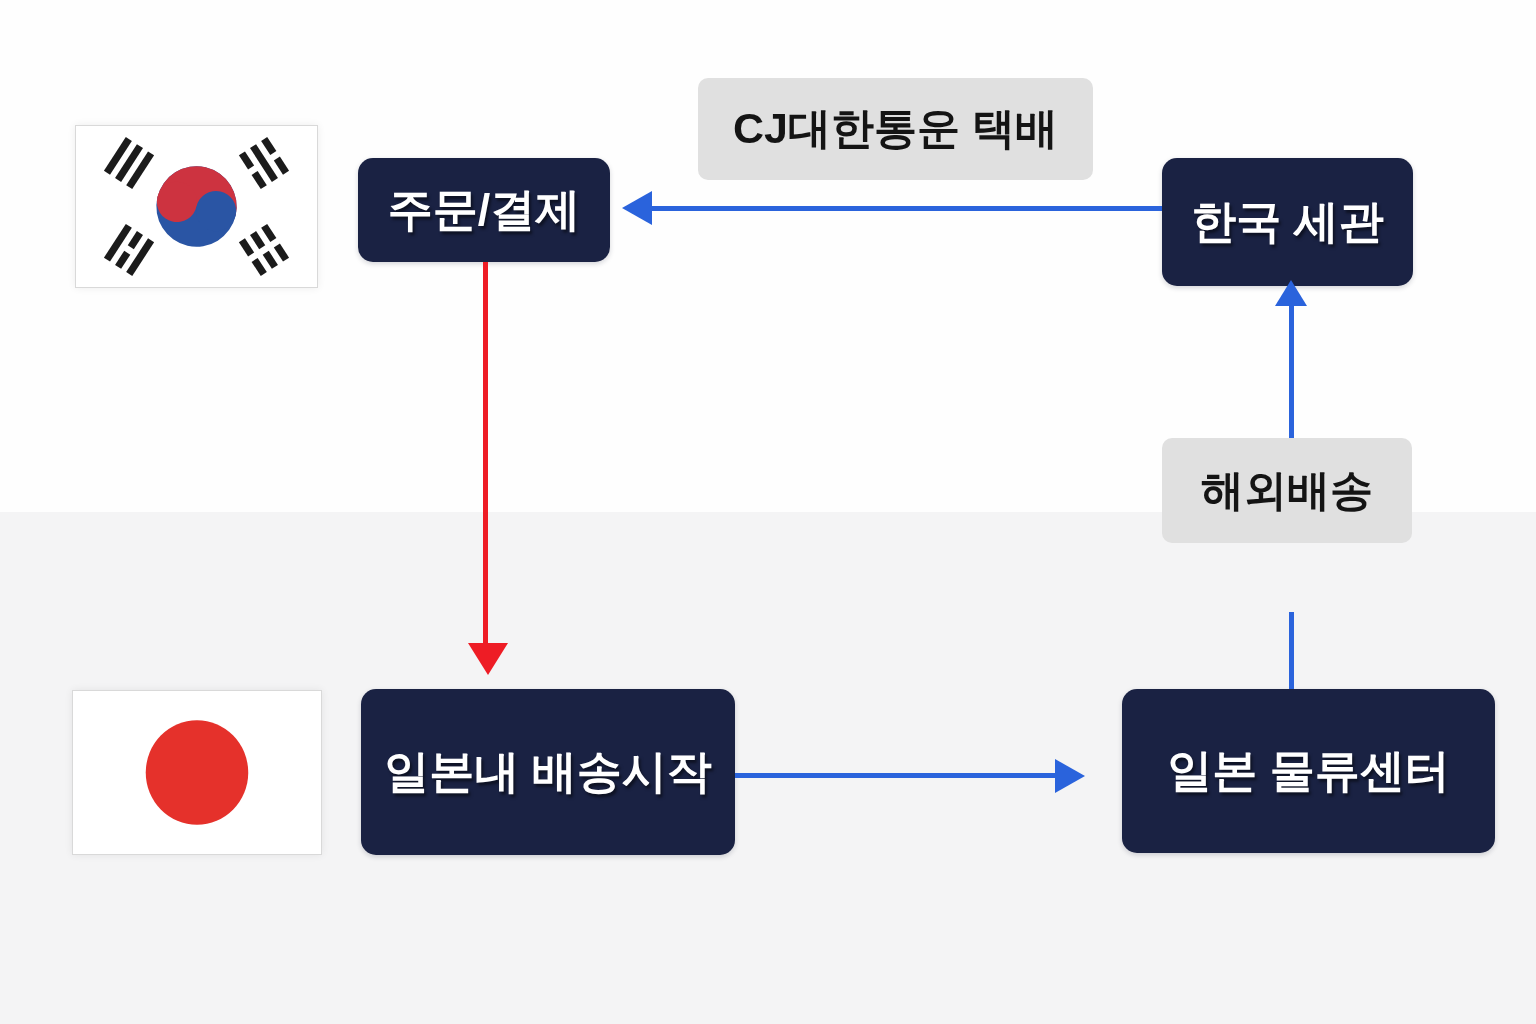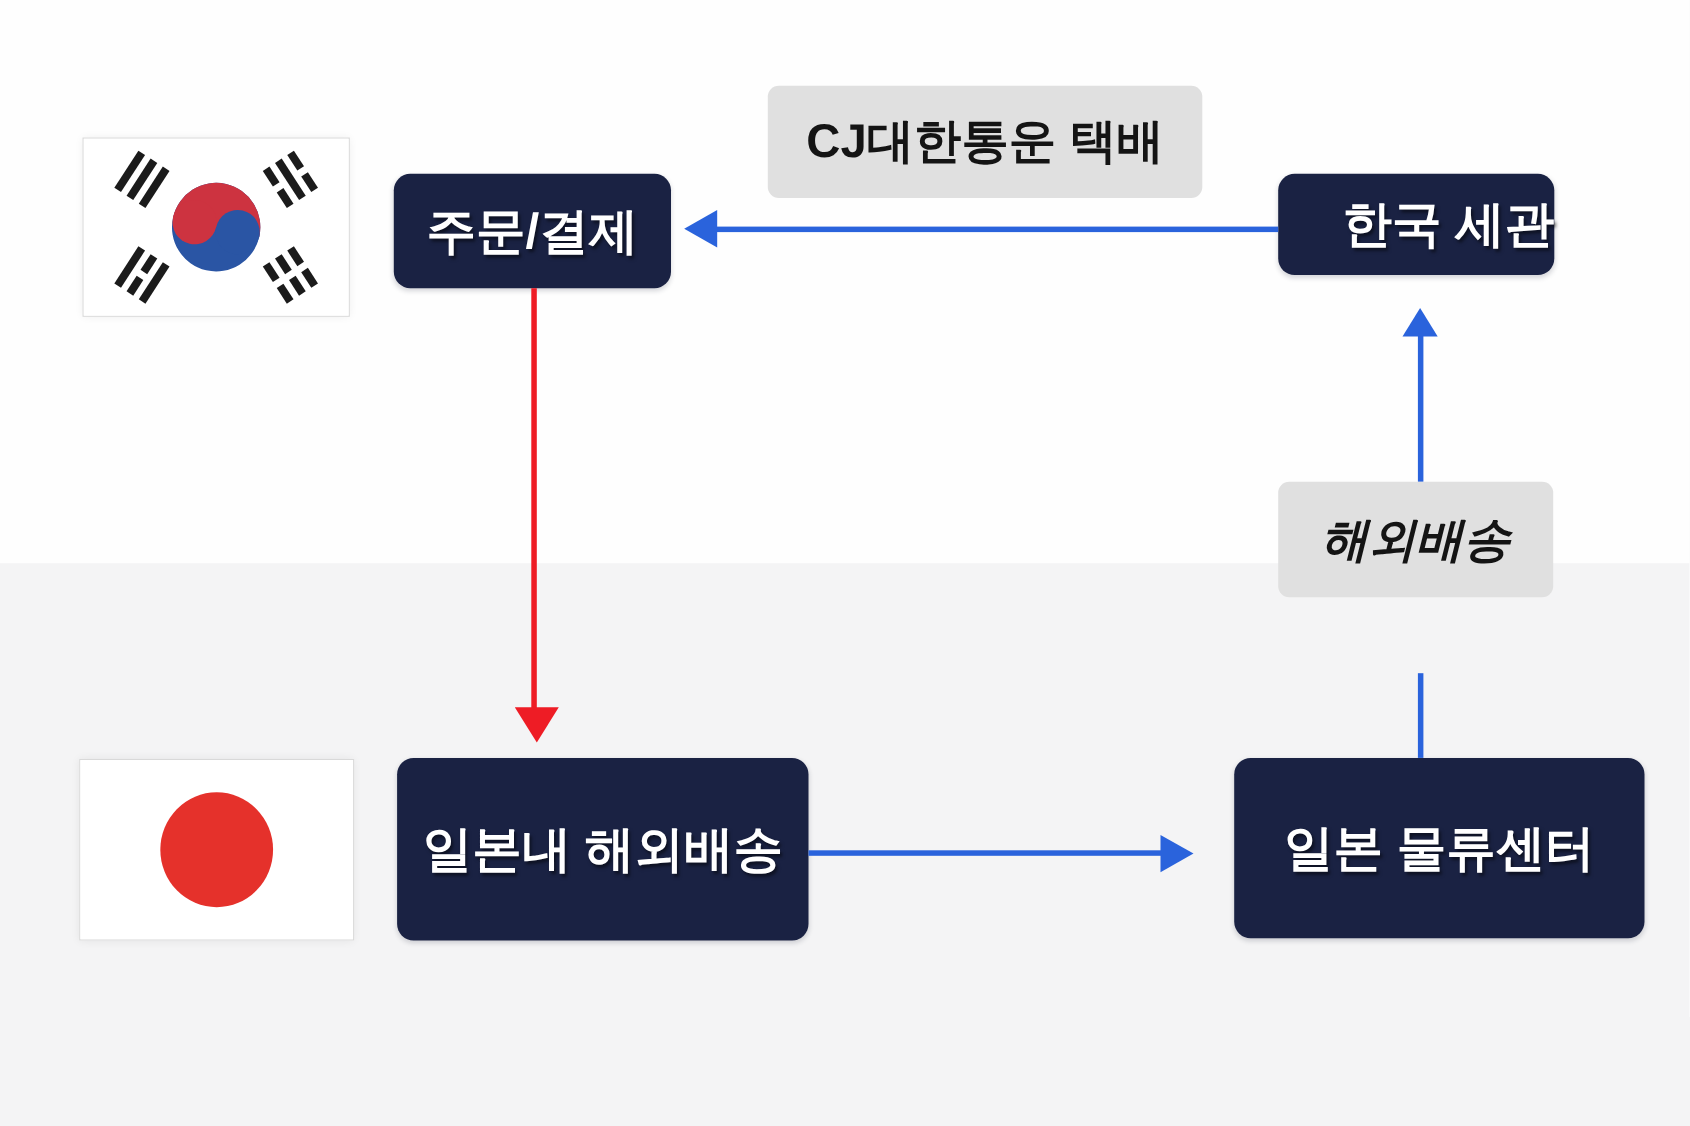--- a/index.html
+++ b/index.html
@@ -16,28 +16,28 @@
   
   .flag{position:absolute;display:block;border:1px solid #d9d9d9;background:#fff;box-shadow:0 0 8px rgba(0,0,0,.07);}
   .flag-kr{left:75px;top:125px;width:243px;height:163px;}
   .flag-jp{left:72px;top:690px;width:250px;height:165px;}
   .kr-red{fill:var(--kr-red);} .kr-blue{fill:var(--kr-blue);} .tg{fill:var(--trigram);} .jp-red{fill:var(--jp-red);}
   
   .node{position:absolute;background:var(--navy);border-radius:15px;display:flex;flex-direction:column;
         align-items:center;justify-content:center;color:#fff;font-weight:800;
         text-shadow:2px 3px 3px rgba(0,0,0,.5);box-shadow:0 2px 5px rgba(20,25,50,.18);}
   .node-order{left:358px;top:158px;width:252px;height:104px;font-size:45px;text-align:right;}
-  .node-customs{left:1162px;top:158px;width:251px;height:92px;font-size:45px;align-items:flex-end;}
+  .node-customs{left:1162px;top:158px;width:251px;height:128px;font-size:45px;}
   .node-prepare{left:361px;top:689px;width:374px;height:166px;font-size:45px;line-height:1.23;}
   .node-warehouse{left:1090px;top:689px;width:373px;height:164px;font-size:45px;margin-left:32px;}
   
   .edge-label{position:absolute;background:var(--label-bg);border-radius:10px;display:flex;align-items:center;
         justify-content:center;color:var(--label-ink);font-weight:700;font-size:43px;z-index:5;}
   .label-courier{left:698px;top:78px;width:395px;height:102px;}
-  .label-overseas{left:1162px;top:438px;width:250px;height:105px;font-style:italic;}
+  .label-overseas{left:1162px;top:438px;width:250px;height:105px;}
   
   .line{position:absolute;z-index:1;}
   .h-line{height:5px;} .v-line{width:5px;}
   .blue{background:var(--blue);} .red-bg{background:var(--red);}
   .head{position:absolute;width:0;height:0;z-index:1;}
   .head-left {border-top:17px solid transparent;border-bottom:17px solid transparent;border-right:30px solid var(--blue);}
   .head-right{border-top:17px solid transparent;border-bottom:17px solid transparent;border-left:30px solid var(--blue);}
   .head-up   {border-left:16px solid transparent;border-right:16px solid transparent;border-bottom:26px solid var(--blue);}
   .head-down {border-left:20px solid transparent;border-right:20px solid transparent;border-top:32px solid var(--red);}
 </style>
@@ -94,21 +94,21 @@
 
   <div class="node node-order">
     <span>주문/결제</span>
   </div>
 
   <div class="node node-customs">
     <span>한국 세관</span>
   </div>
 
   <div class="node node-prepare">
-    <span>일본내 해외배송</span>
+    <span>일본내 배송시작</span>
   </div>
 
   <div class="node node-warehouse">
     <span>일본 물류센터</span>
   </div>
 
   <div class="edge-label label-courier">
     <span>CJ대한통운 택배</span>
   </div>
   <div class="edge-label label-overseas">

